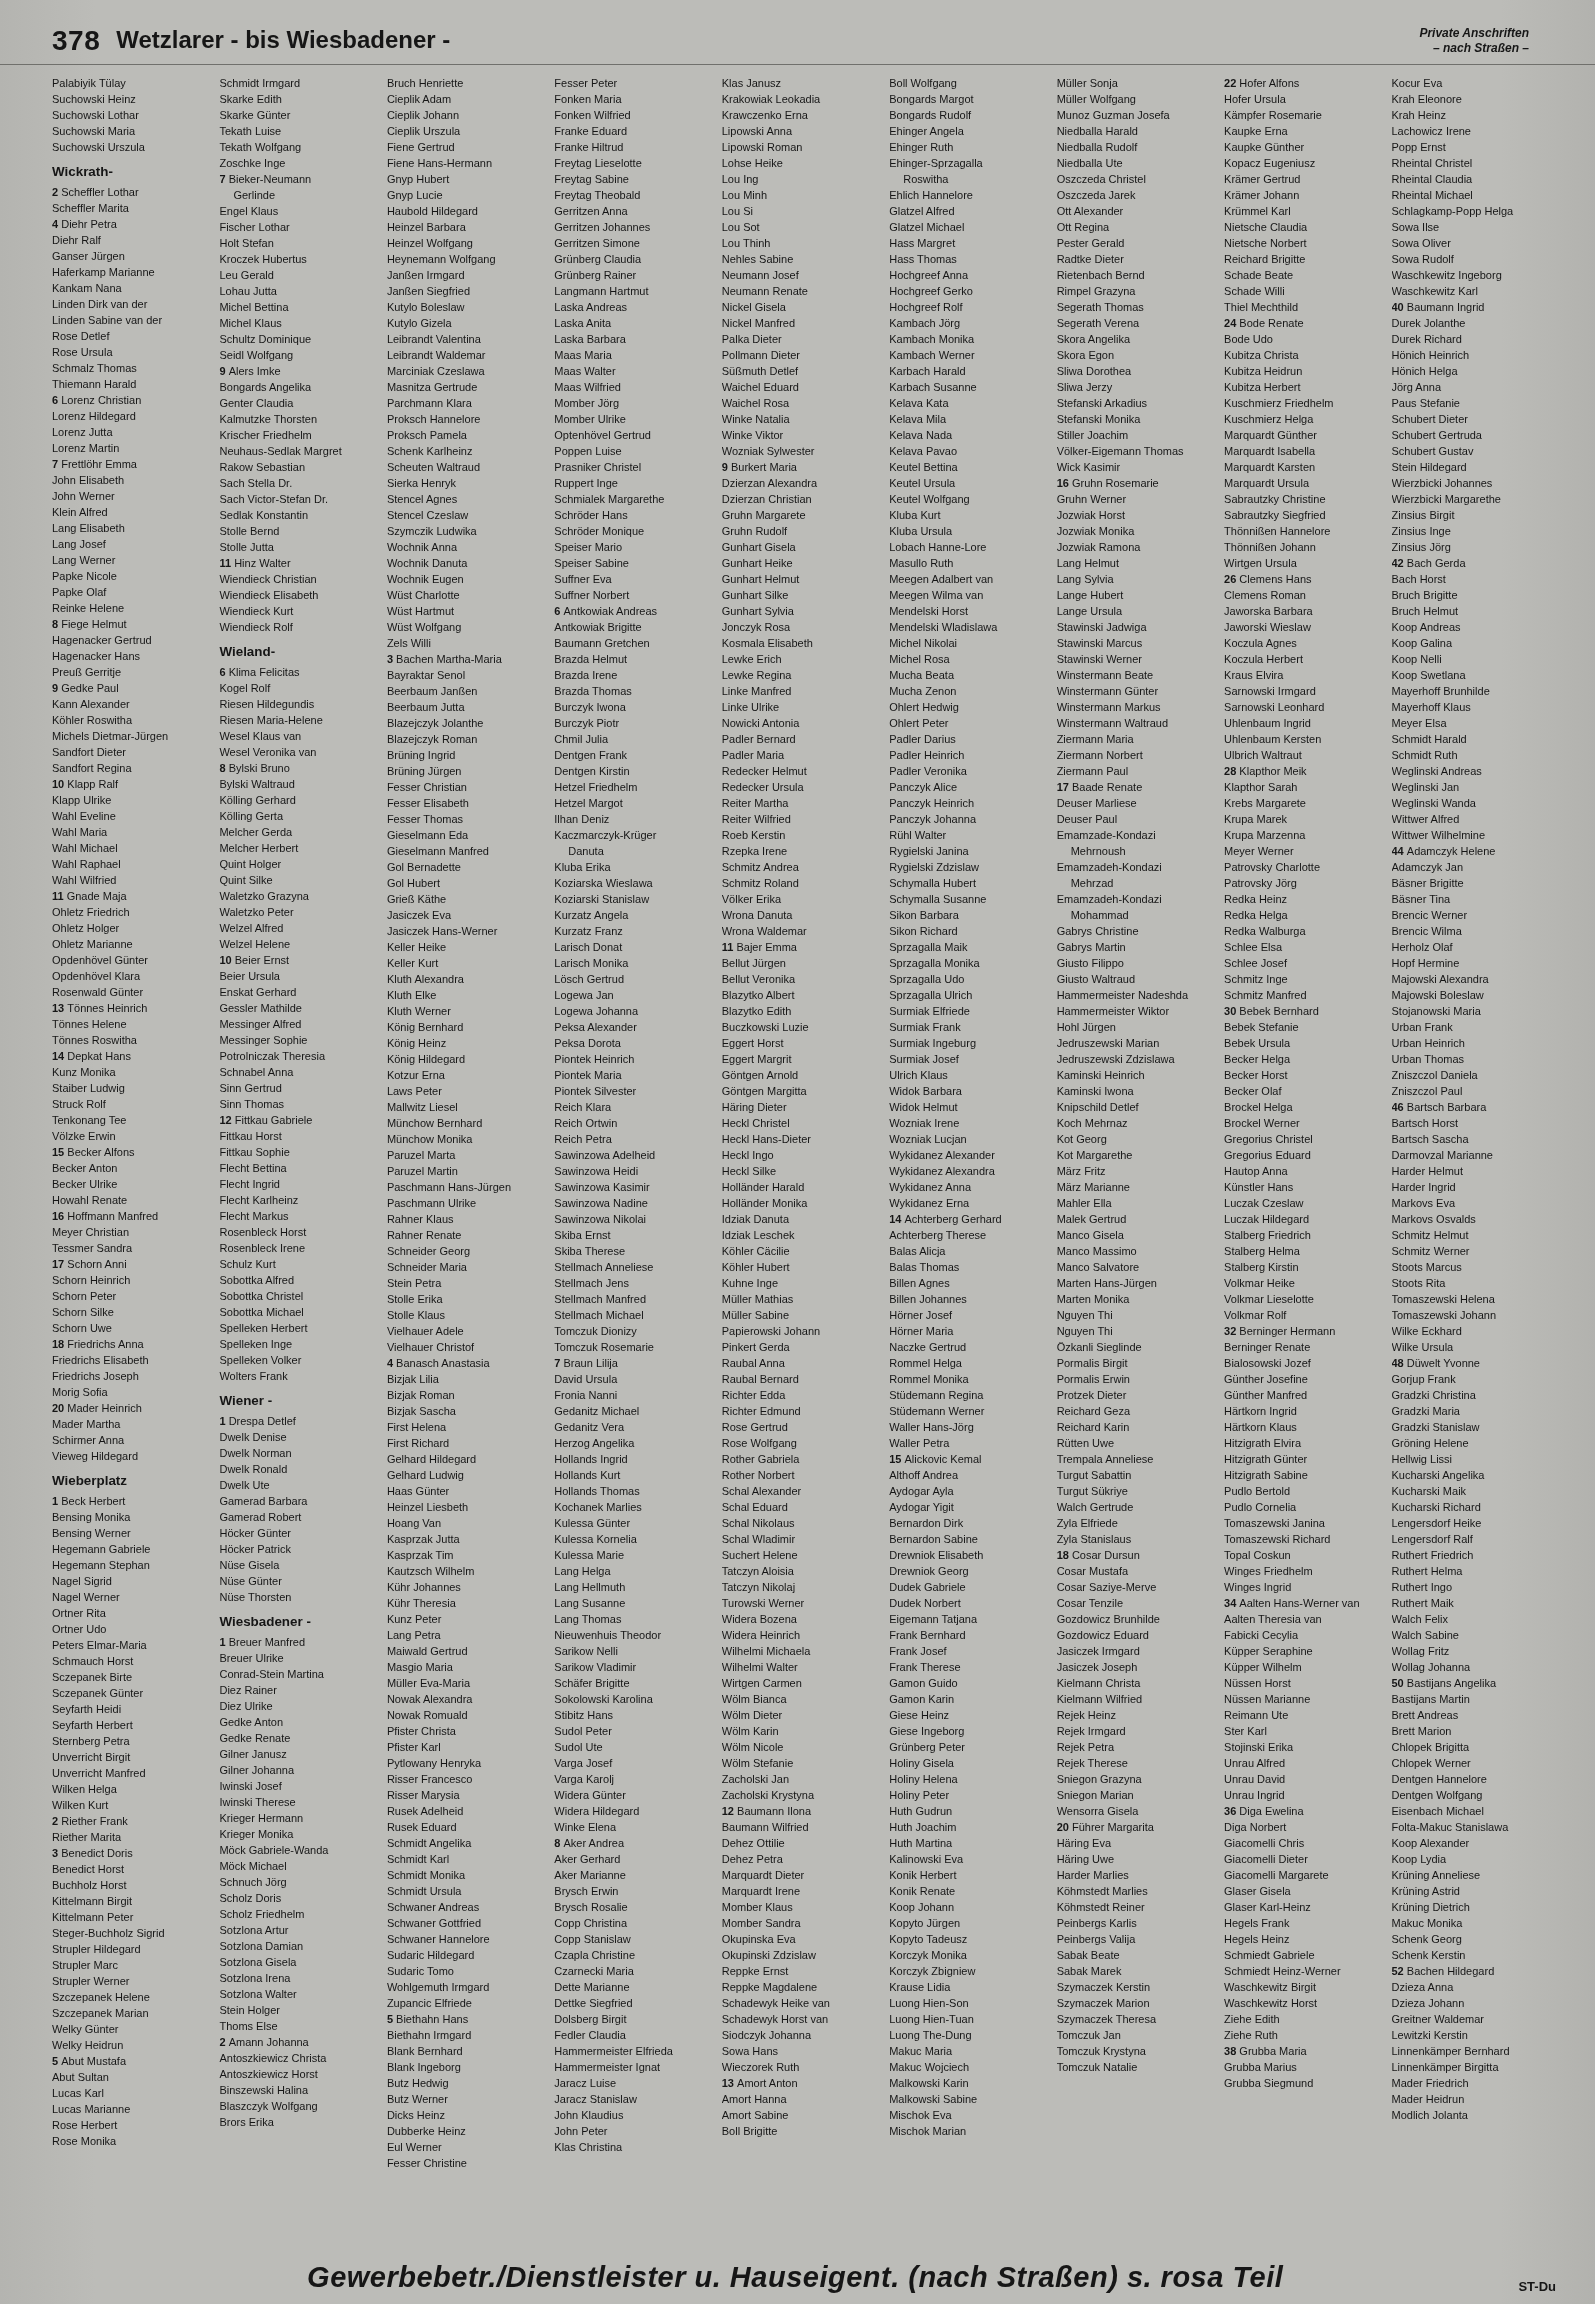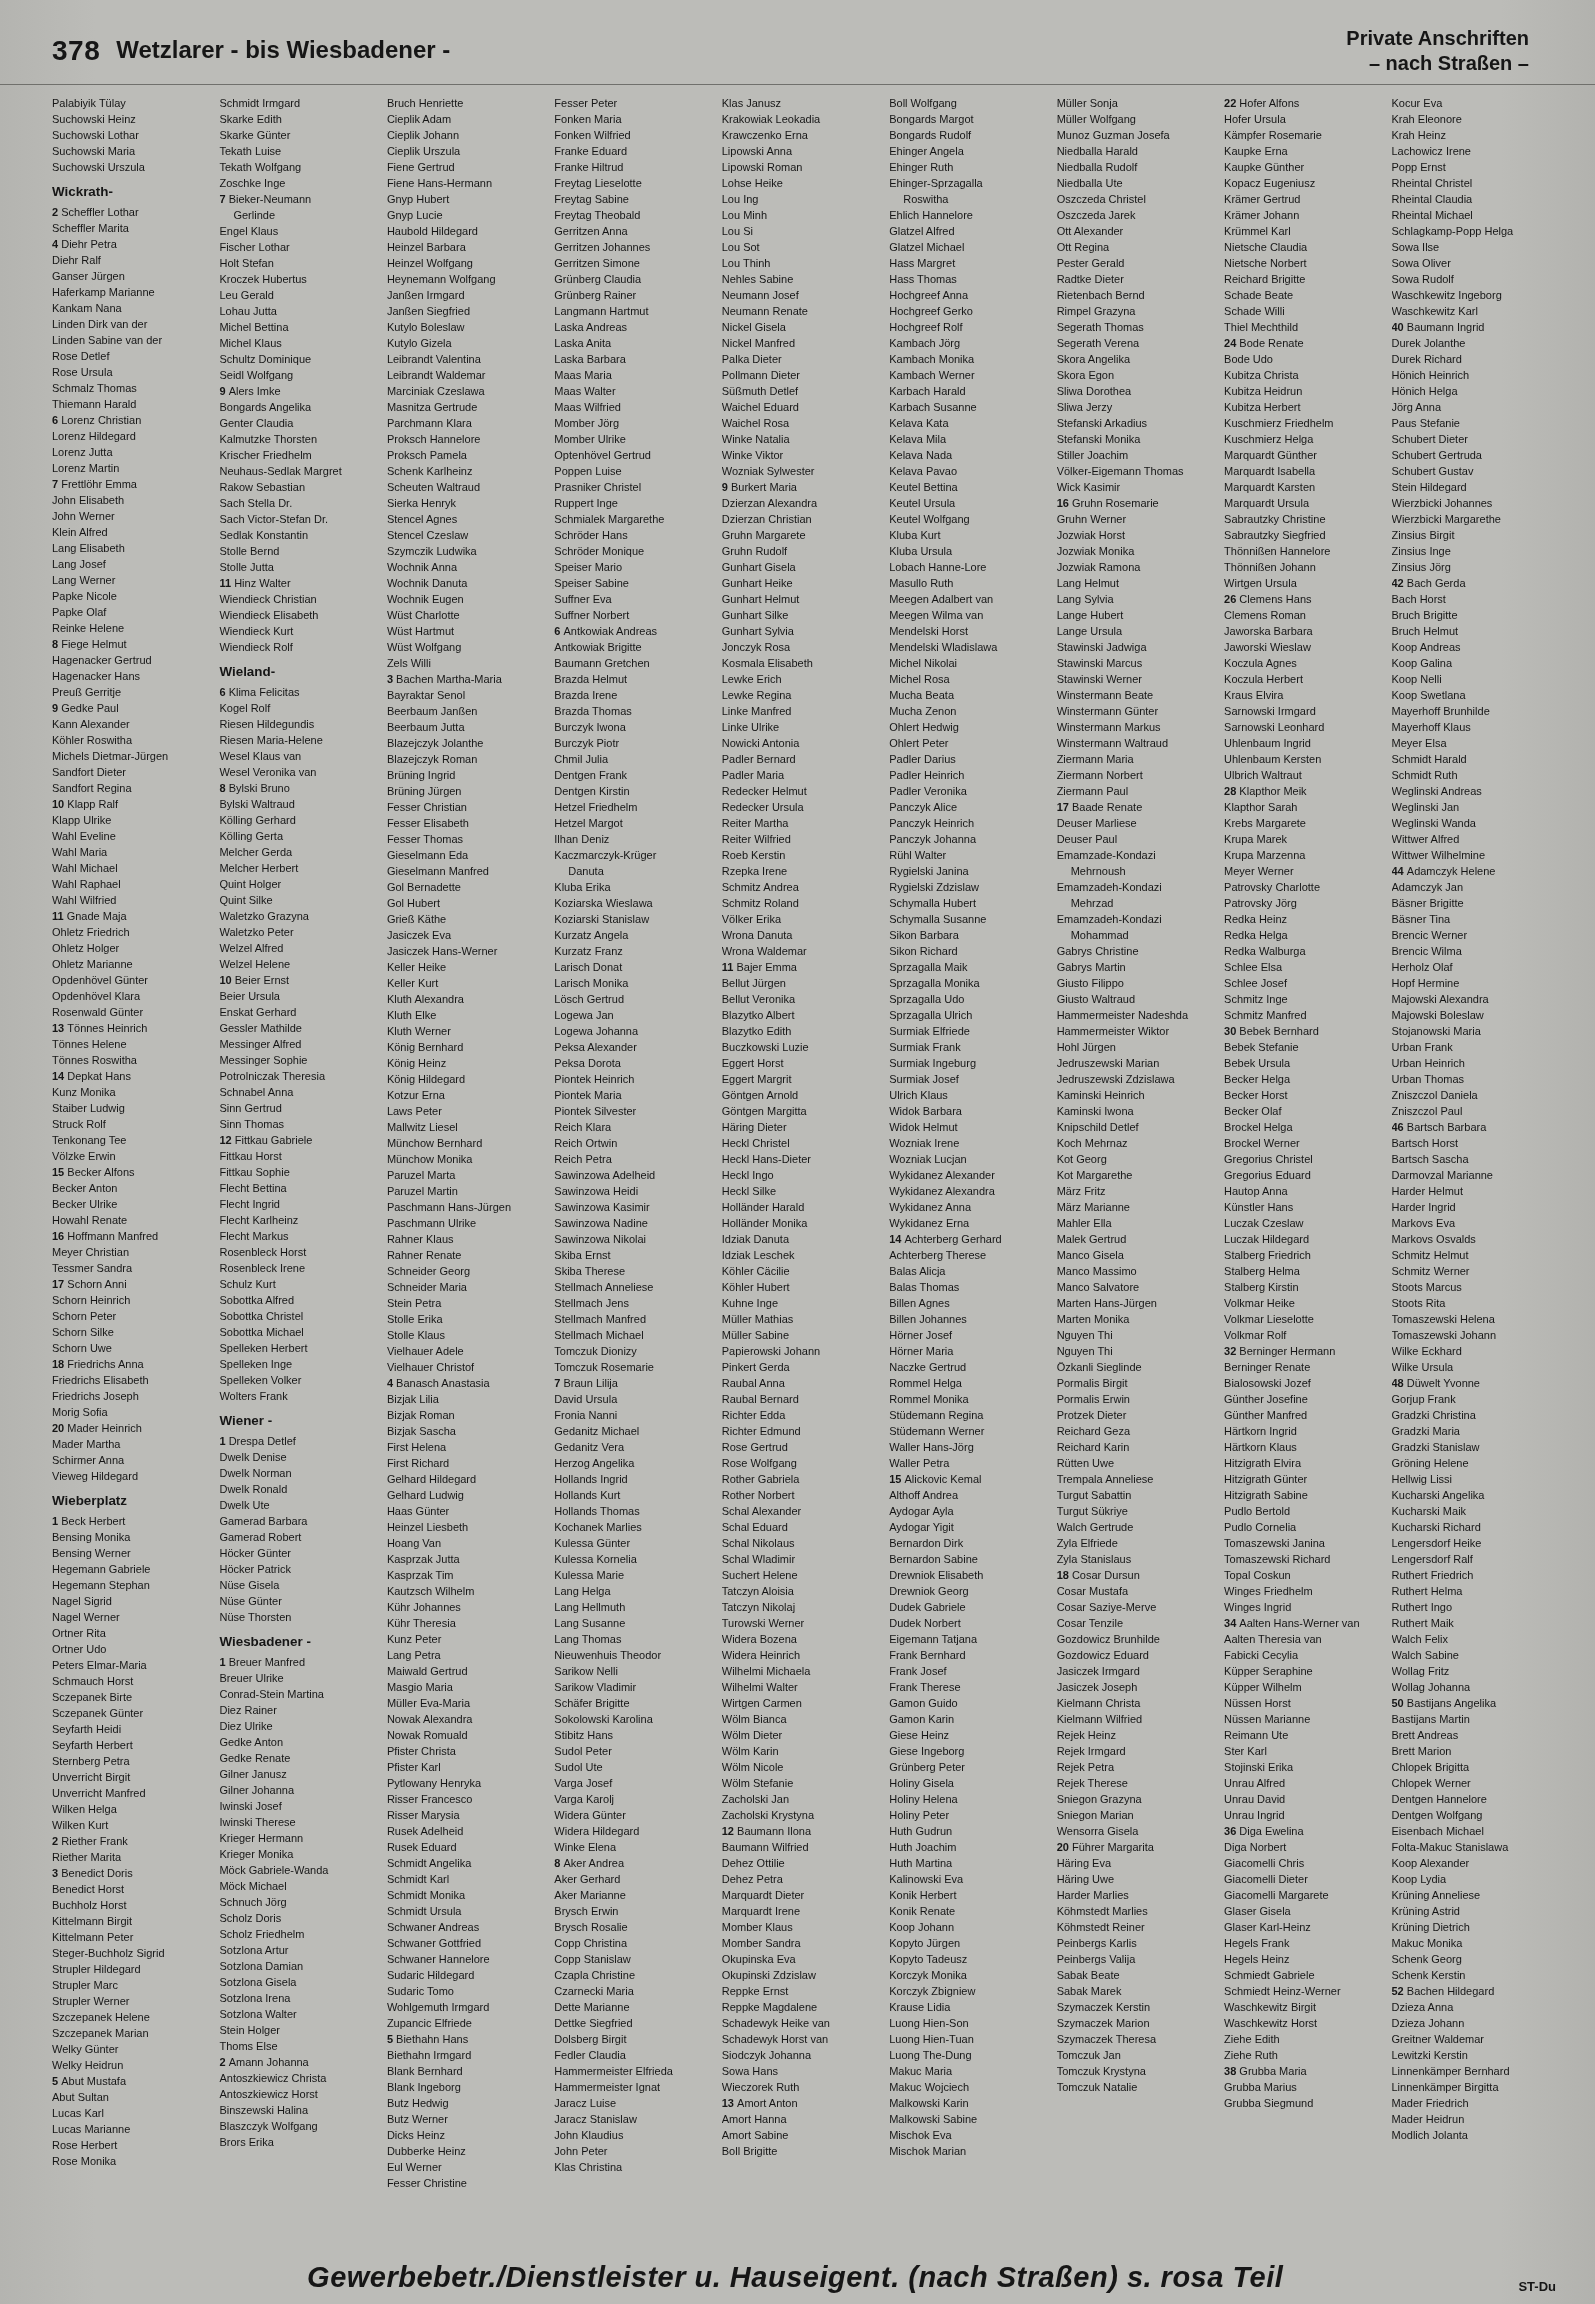--- a/index.html
+++ b/index.html
@@ -11,21 +11,21 @@
     position:relative;overflow:hidden;
   }
   .page{position:absolute;inset:0;background:linear-gradient(90deg,#b4b4b0 0%,#bcbcb8 6%,#bcbcb8 94%,#b2b2ae 100%);}
   .header{
     display:flex;align-items:center;
     padding:26px 67px 8px 52px;
     border-bottom:1px solid #70706c;
   }
   .page-number{font-size:28px;font-weight:bold;letter-spacing:0.5px;margin-right:16px;line-height:1;}
   .page-title{font-size:24px;font-weight:bold;line-height:1.15;padding-bottom:2px;}
-  .header-right{margin-left:auto;text-align:right;font-weight:bold;font-size:20px;line-height:1.25;padding-bottom:0;}
+  .header-right{margin-left:auto;text-align:right;font-weight:bold;font-size:12px;line-height:1.25;padding-bottom:0;font-style:italic;}
   .columns{
     display:flex;gap:8px;
     padding:10px 45px 0 52px;
   }
   .col{flex:1 1 0;min-width:0;}
   .entry{
     font-size:11px;line-height:16px;
     white-space:nowrap;overflow:hidden;
   }
   .entry b{font-weight:bold;}

